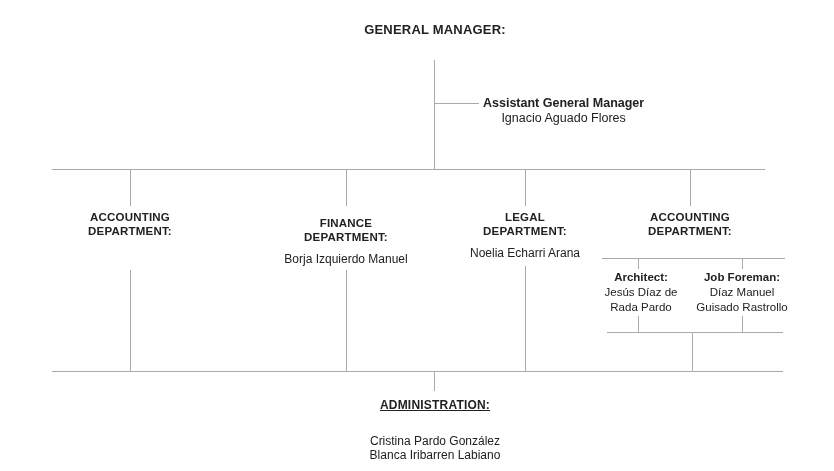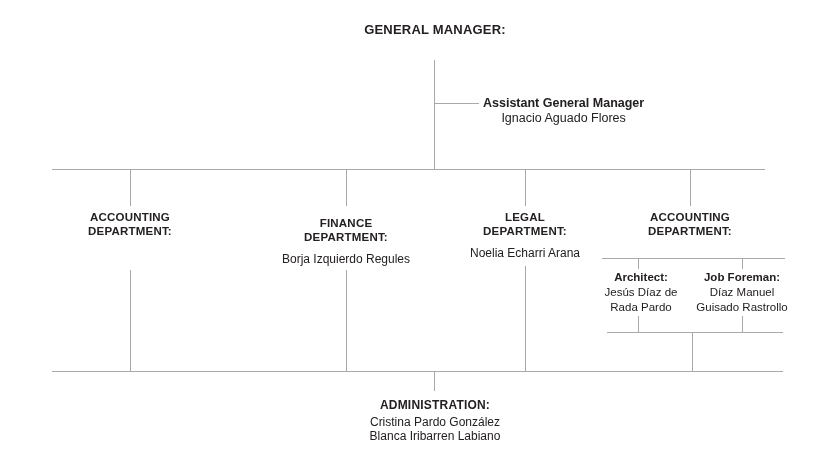--- a/index.html
+++ b/index.html
@@ -30,21 +30,21 @@
 
   .asst-title { font-size: 12.5px; font-weight: bold; line-height: 15px; }
   .asst-name  { font-size: 12.5px; line-height: 15px; }
 
   .dept-title { font-size: 11.5px; font-weight: bold; line-height: 13.5px; letter-spacing: 0.2px; }
   .dept-name  { font-size: 12px; line-height: 13px; margin-top: 9px; }
 
   .sub-title  { font-size: 11.5px; font-weight: bold; line-height: 15px; }
   .sub-name   { font-size: 11.5px; line-height: 15px; text-align: center; }
 
-  .admin-title { font-size: 12px; font-weight: bold; line-height: 14px; letter-spacing: 0.2px; margin-bottom: 3px; }
+  .admin-title { font-size: 12px; font-weight: bold; line-height: 14px; letter-spacing: 0.2px; margin-bottom: 22px; text-decoration: underline; }
   .admin-name  { font-size: 12px; line-height: 14px; }
 </style>
 </head>
 <body>
 
 <div class="canvas">
 
   <div class="line v" style="left:434px; top:60px;  height:109px;"></div>
   <div class="line h" style="left:434px; top:103px; width:45px;"></div>
   <div class="line h" style="left:52px;  top:169px; width:713px;"></div>
@@ -79,21 +79,21 @@
       <div>ACCOUNTING</div>
       <div>DEPARTMENT:</div>
     </div>
   </div>
 
   <div class="node centered" style="left:346px; top:217px;">
     <div class="dept-title">
       <div>FINANCE</div>
       <div>DEPARTMENT:</div>
     </div>
-    <div class="dept-name">Borja Izquierdo Regules</div>
+    <div class="dept-name">Borja Izquierdo Manuel</div>
   </div>
 
   <div class="node centered" style="left:525px; top:211px;">
     <div class="dept-title">
       <div>LEGAL</div>
       <div>DEPARTMENT:</div>
     </div>
     <div class="dept-name">Noelia Echarri Arana</div>
   </div>
 

